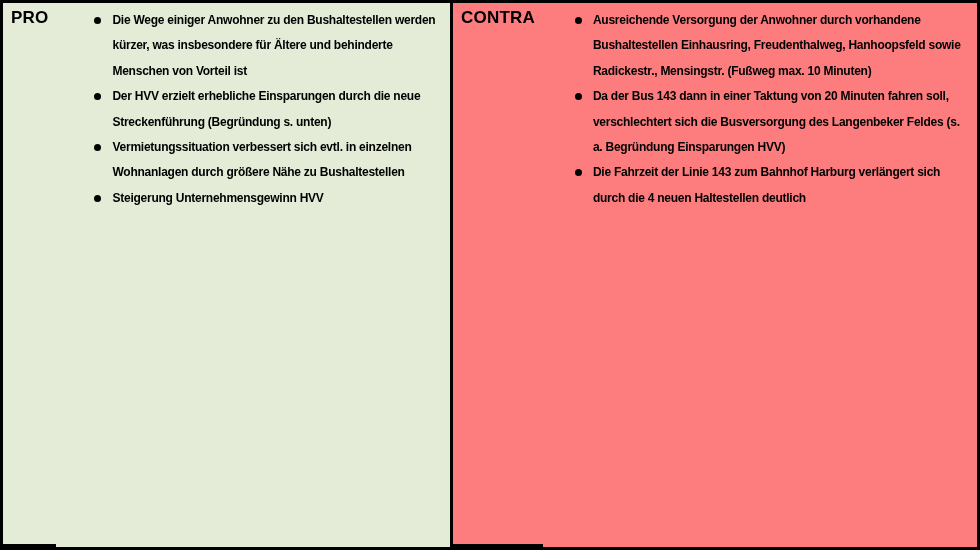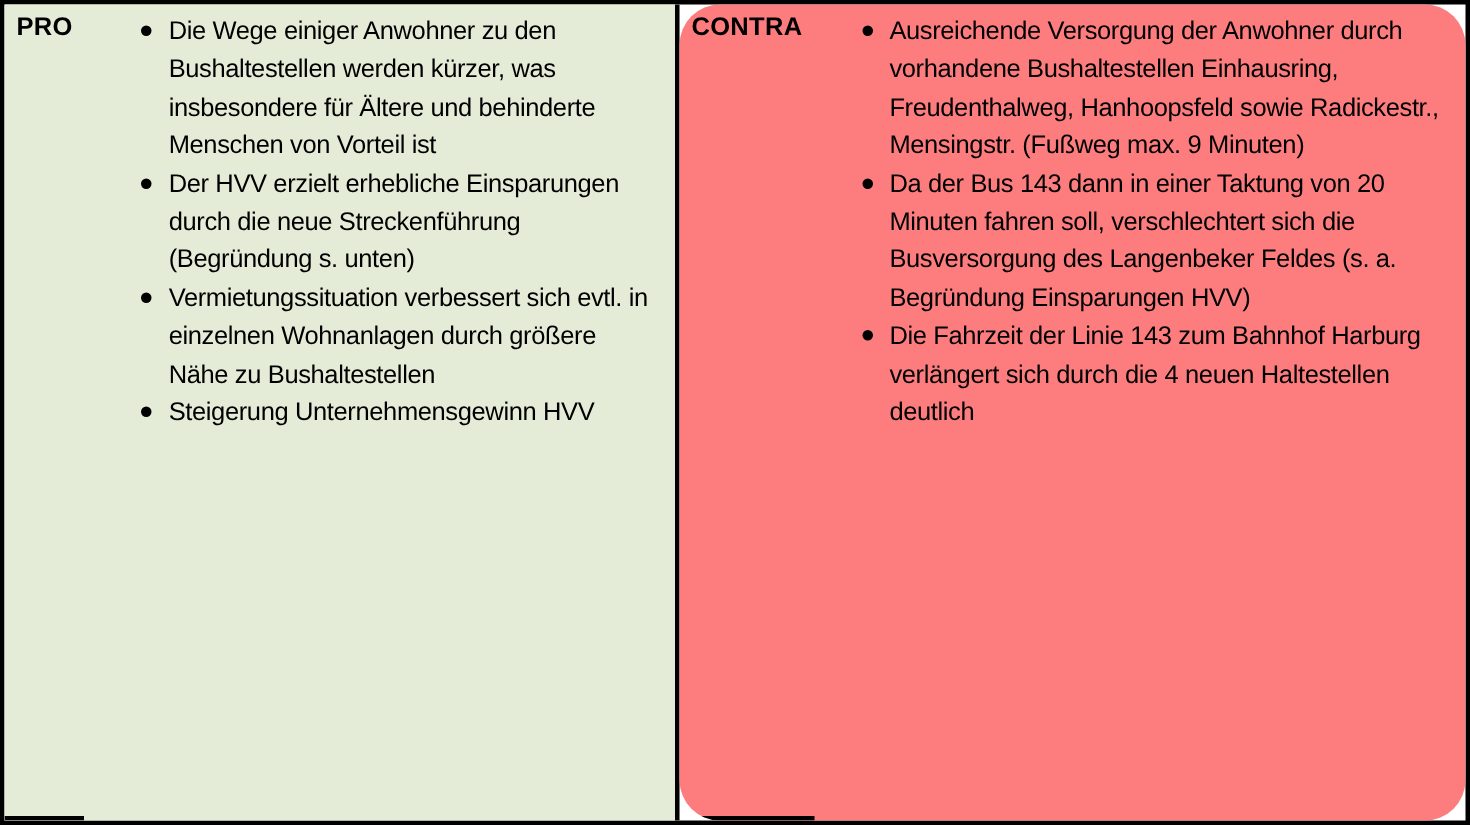--- a/index.html
+++ b/index.html
@@ -32,21 +32,20 @@
   }
   .col-pro {
     width: 450px;
     flex: 0 0 450px;
     border-right: 3px solid var(--border-color);
     background: var(--pro-bg);
   }
   .col-contra {
     flex: 1;
     background: var(--contra-bg);
-    border-radius: 27px;
   }
   .col-header {
     flex: 0 0 30px;
     border-bottom: 3px solid var(--border-color);
     font-size: 17px;
     font-weight: bold;
     padding: 4px 8px 0 8px;
     letter-spacing: 0.2px;
     line-height: 22px;
   }
@@ -54,22 +53,22 @@
     list-style: none;
     padding: 5px 8px 4px 36px;
     flex: 1;
     overflow: hidden;
   }
   .col-pro .col-list { padding-right: 12px; }
   .col-contra .col-list { padding-left: 30px; padding-right: 6px; }
   .col-list li {
     position: relative;
     padding-left: 20px;
-    font-weight: normal;
-    font-size: 17px;
+    font-weight: bold;
+    font-size: 12px;
     line-height: 25.4px;
     letter-spacing: -0.25px;
   }
   .col-list li::before {
     content: "";
     position: absolute;
     left: 2px;
     top: 9px;
     width: 7px;
     height: 7px;
@@ -86,18 +85,18 @@
     <ul class="col-list">
         <li>Die Wege einiger Anwohner zu den Bushaltestellen werden kürzer, was insbesondere für Ältere und behinderte Menschen von Vorteil ist</li>
         <li>Der HVV erzielt erhebliche Einsparungen durch die neue Streckenführung (Begründung s. unten)</li>
         <li>Vermietungssituation verbessert sich evtl. in einzelnen Wohnanlagen durch größere Nähe zu Bushaltestellen</li>
         <li>Steigerung Unternehmensgewinn HVV</li>
       </ul>
   </div>
   <div class="col col-contra">
     <div class="col-header">CONTRA</div>
     <ul class="col-list">
-        <li>Ausreichende Versorgung der Anwohner durch vorhandene Bushaltestellen Einhausring, Freudenthalweg, Hanhoopsfeld sowie Radickestr., Mensingstr. (Fußweg max. 9 Minuten)</li>
+        <li>Ausreichende Versorgung der Anwohner durch vorhandene Bushaltestellen Einhausring, Freudenthalweg, Hanhoopsfeld sowie Radickestr., Mensingstr. (Fußweg max. 10 Minuten)</li>
         <li>Da der Bus 143 dann in einer Taktung von 20 Minuten fahren soll, verschlechtert sich die Busversorgung des Langenbeker Feldes (s. a. Begründung Einsparungen HVV)</li>
         <li>Die Fahrzeit der Linie 143 zum Bahnhof Harburg verlängert sich durch die 4 neuen Haltestellen deutlich</li>
       </ul>
   </div>
 </div>
 
 </body></html>

